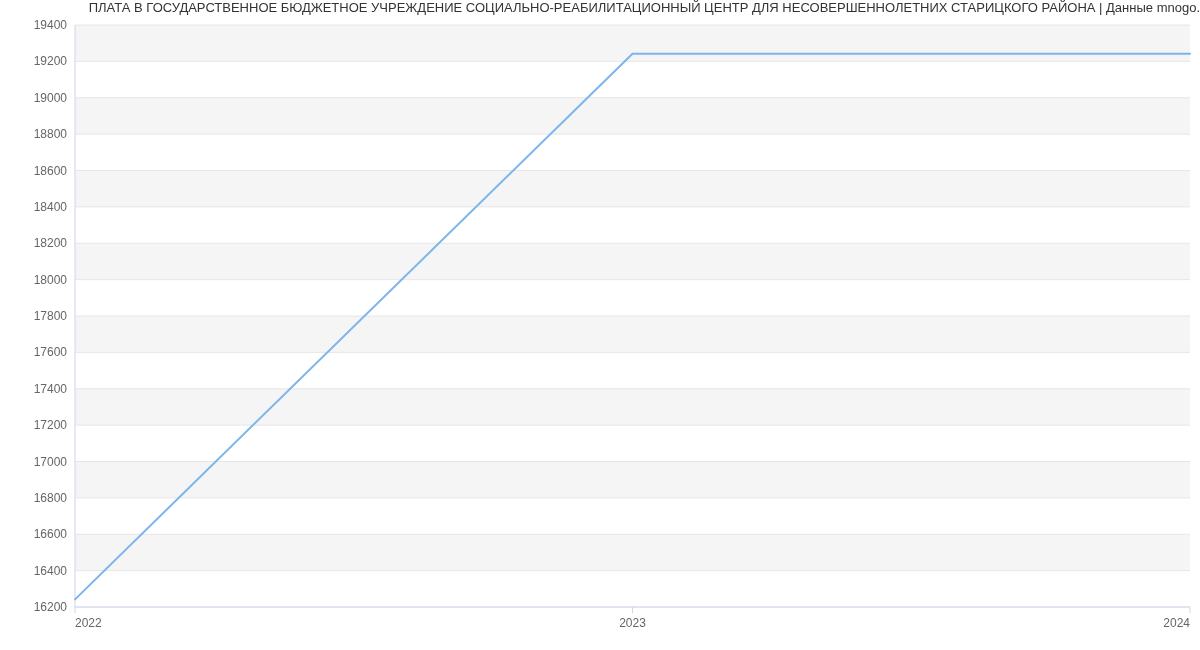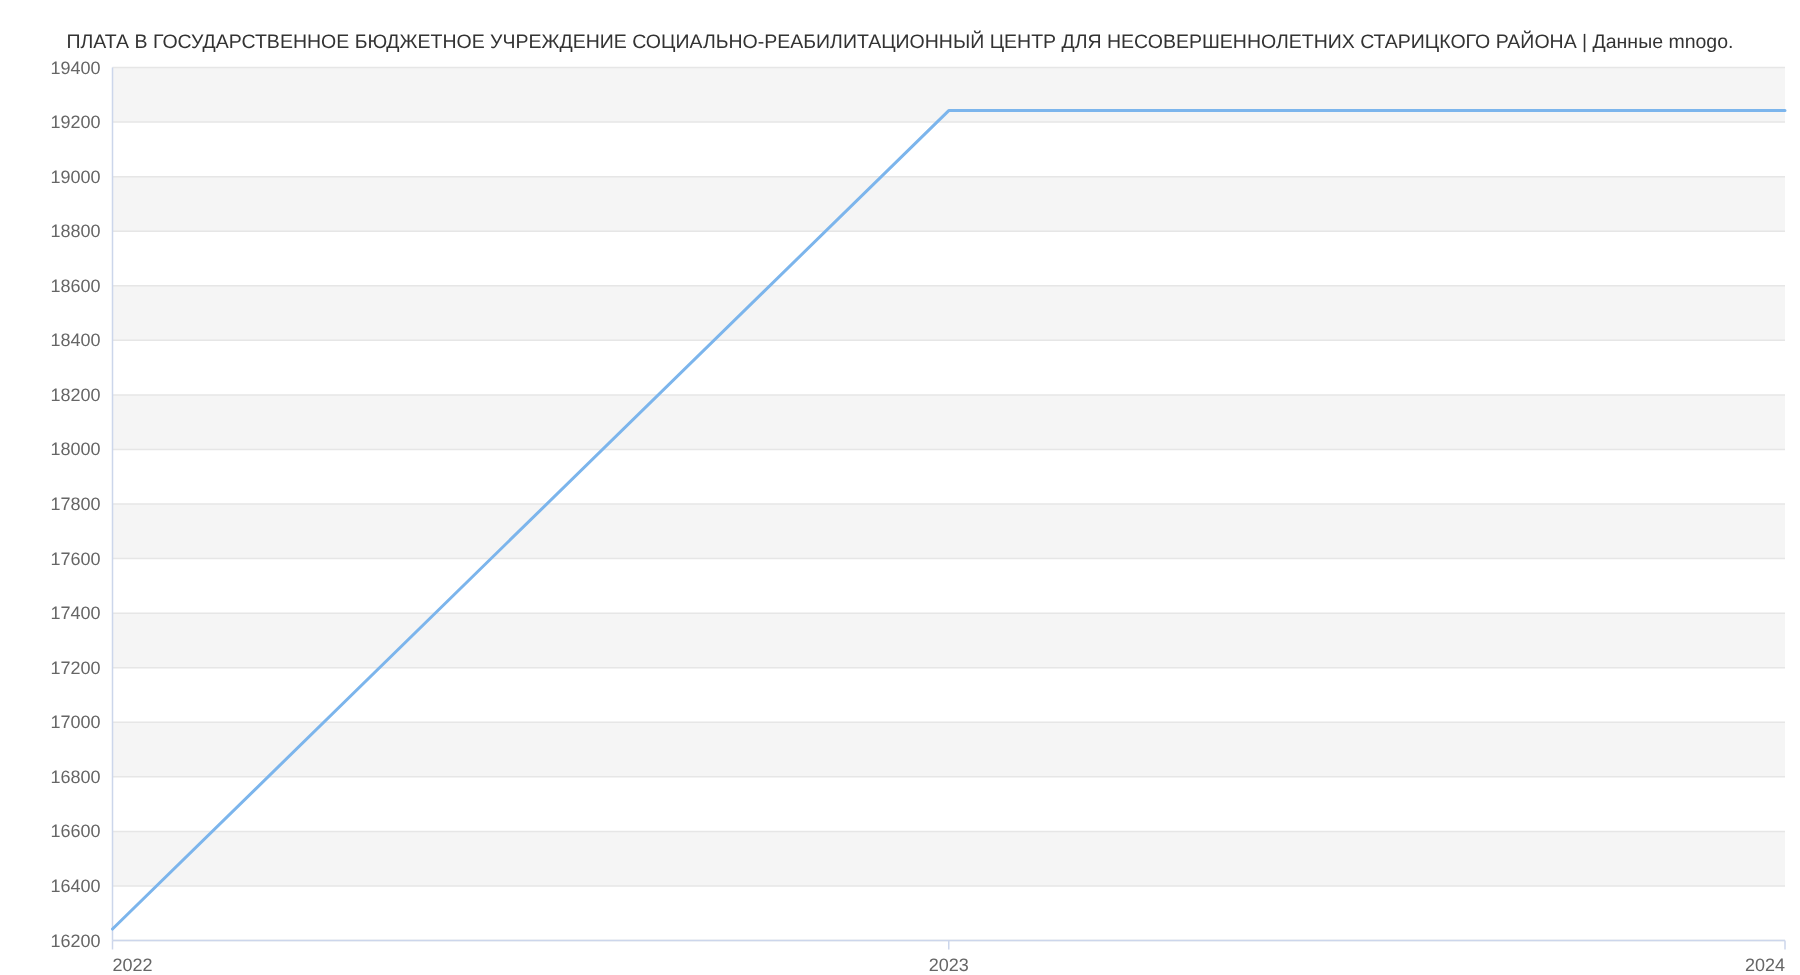--- a/index.html
+++ b/index.html
@@ -7,23 +7,23 @@
     padding: 0;
     width: 1200px;
     height: 650px;
     background: #ffffff;
     font-family: Arial, Helvetica, sans-serif;
     overflow: hidden;
   }
   .title {
     font-size: 13px;
     color: #333;
-    padding: 20px 0 2px 0;
+    padding: 0 0 2px 0;
     white-space: nowrap;
-    text-align: center;
+    text-align: right;
   }
   .chart-wrap {
     position: relative;
     width: 1200px;
     height: 620px;
   }
   svg { display: block; }
   .axis-label {
     font-size: 12px;
     fill: #666;

